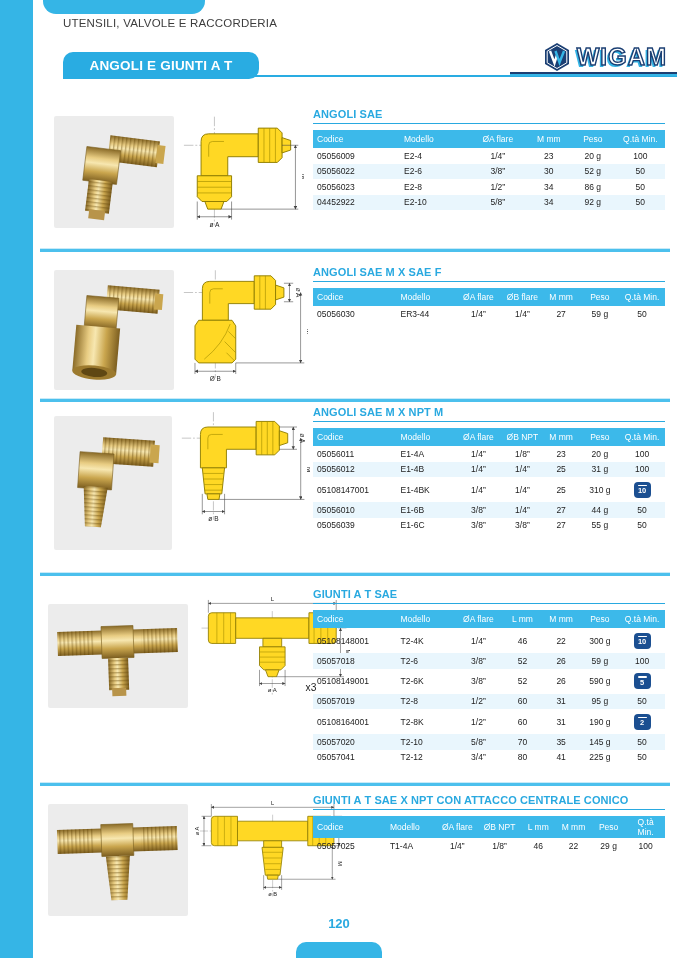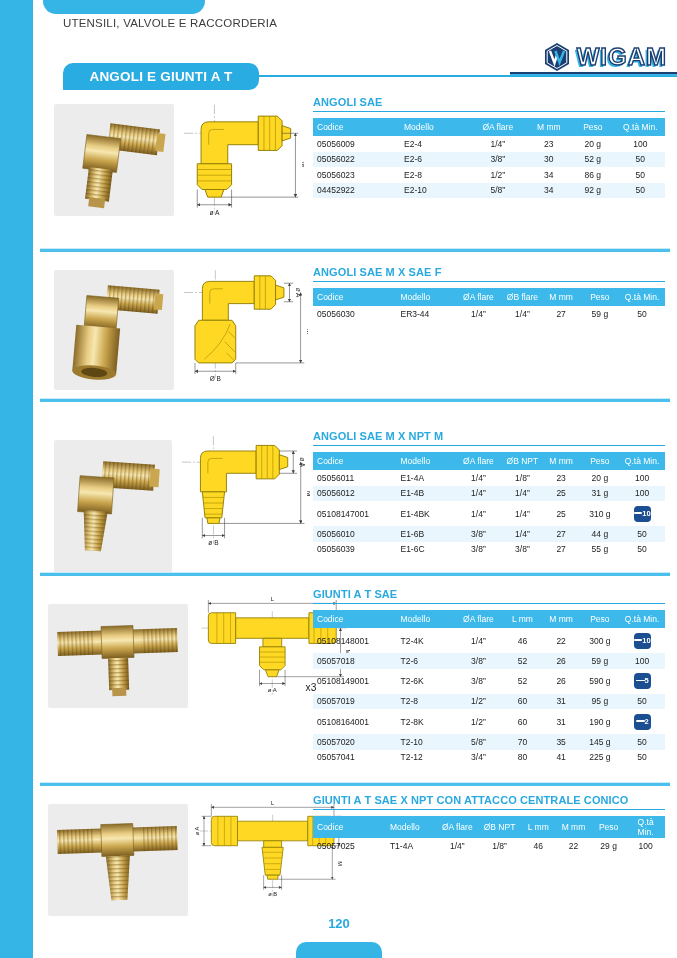--- a/index.html
+++ b/index.html
@@ -2,21 +2,21 @@
 <html><head>
 <meta charset="utf-8">
 <style>
   html,body{margin:0;padding:0;background:#fff;}
   .page{position:relative;width:677px;height:958px;background:#fff;overflow:hidden;
         font-family:"Liberation Sans",sans-serif;color:#2a2a2a;}
   .leftbar{position:absolute;left:0;top:0;width:33px;height:958px;background:#35b5e6;}
   .toptab{position:absolute;left:43px;top:-12px;width:162px;height:26px;background:#35b5e6;border-radius:13px;}
   .breadcrumb{position:absolute;left:63px;top:17px;font-size:11.5px;color:#3d3d3d;letter-spacing:.2px;}
   .title-rule{position:absolute;left:63px;top:75px;width:614px;height:2px;background:#29ace2;}
-  .titlebox{position:absolute;left:63px;top:63px;width:196px;height:27px;background:#29ace2;color:#fff;
+  .titlebox{position:absolute;left:63px;top:52px;width:196px;height:27px;background:#29ace2;color:#fff;
             font-weight:bold;font-size:13.5px;display:flex;align-items:center;justify-content:center;
             border-radius:10px 10px 10px 0;letter-spacing:.2px;}
   .brand{position:absolute;right:10px;top:42px;display:flex;align-items:center;gap:5px;}
   .brand-text{font-weight:bold;font-size:24px;color:#fff;letter-spacing:1px;
               -webkit-text-stroke:1.4px #1b3f73;text-shadow:-2px 2px 0 #35b5e6;}
   .brand-rule{position:absolute;right:0;top:72px;width:167px;height:4px;
               background:linear-gradient(180deg,#1b3f73 0 2px,#35b5e6 2px 4px);}
   .section{position:absolute;left:40px;width:632px;}
   .photo{position:absolute;}
   .drawing{position:absolute;}
@@ -24,21 +24,21 @@
   .sec-title{margin:0 0 6px 0;color:#29a9e0;font-size:11px;font-weight:bold;
              border-bottom:1.5px solid #29a9e0;padding-bottom:3px;letter-spacing:.1px;}
   table{width:100%;border-collapse:collapse;table-layout:fixed;font-size:8.5px;color:#222;}
   thead th{background:#3cb9ea;color:#fff;font-weight:normal;height:16px;padding:1px 3px;text-align:center;overflow:hidden;}
   tbody td{height:15.5px;padding:0 3px;text-align:center;overflow:hidden;}
   th:first-child,td:first-child{text-align:left;padding-left:4px;}
   th:nth-child(2),td:nth-child(2){text-align:left;}
   tbody tr:nth-child(even){background:#e9f6fd;}
   tbody tr.tall td{height:25px;}
   td.codice{font-weight:normal;}
-  .qty-badge{display:inline-flex;flex-direction:row;align-items:center;justify-content:center;
+  .qty-badge{display:inline-flex;flex-direction:column;align-items:center;justify-content:center;
              width:17px;height:16px;background:#1b4f91;border-radius:4px;color:#fff;vertical-align:middle;}
   .qty-badge .dash{width:9px;height:1.5px;background:#fff;border-radius:1px;margin-bottom:1px;}
   .qty-badge .num{font-size:7.5px;font-weight:bold;line-height:1;}
   .sep{position:absolute;left:40px;width:630px;height:4px;
        background:linear-gradient(180deg,#c8eaf8 0 1.5px,#4cc0ed 1.5px 4px);}
   .footer-num{position:absolute;left:297px;top:916px;width:84px;text-align:center;
               font-size:13px;font-weight:bold;color:#29a9e0;}
   .footer-tab{position:absolute;left:296px;top:942px;width:86px;height:16px;background:#35b5e6;
               border-radius:10px 10px 0 0;}
   
@@ -93,21 +93,21 @@
     <svg width="30" height="30" viewBox="0 0 30 30">
       <polygon points="15,1 27,8 27,22 15,29 3,22 3,8" fill="#1b3f73"></polygon>
       <polygon points="15,3.5 24.8,9.2 24.8,20.8 15,26.5 5.2,20.8 5.2,9.2" fill="none" stroke="#fff" stroke-width="1"></polygon>
       <path d="M8 9 L12.5 21 L15 13" fill="none" stroke="#fff" stroke-width="2.4"></path>
       <path d="M13.5 9 L17.5 20.5 L22 9" fill="none" stroke="#35b5e6" stroke-width="2.4"></path>
     </svg>
     <span class="brand-text">WIGAM</span>
   </div>
   <div class="brand-rule"></div>
 
-  <div class="section" style="top:96px;height:150px;">
+  <div class="section" style="top:108px;height:150px;">
     <svg class="photo" style="left:14px;top:8px;" width="120" height="112" viewBox="0 0 120 112">
       <rect class="photo-bg" x="0" y="0" width="120" height="112" rx="2"></rect>
       <g transform="rotate(7 60 56)">
         <rect x="52" y="20" width="50" height="26" fill="url(#brassH)"></rect>
           <rect x="52" y="20" width="50" height="26" fill="url(#thrV)"></rect>
         <rect x="100" y="24" width="8" height="18" fill="#caa64e"></rect>
         <rect x="30" y="34" width="34" height="34" fill="url(#brassH)" stroke="#7a5f20" stroke-width=".6"></rect>
         <rect x="36" y="66" width="24" height="32" fill="url(#brassV)"></rect>
           <rect x="36" y="66" width="24" height="32" fill="url(#thrH)"></rect>
         <rect x="40" y="96" width="16" height="9" fill="#b8944a"></rect>
@@ -270,21 +270,21 @@
               <td>59 g</td>
               <td>50</td>
             </tr>
           </tbody>
         </table>
     </div>
   </div>
 
   <div class="sep" style="top:398px;"></div>
 
-  <div class="section" style="top:430px;height:170px;">
+  <div class="section" style="top:406px;height:170px;">
     <svg class="photo" style="left:14px;top:10px;" width="118" height="134" viewBox="0 0 118 134">
       <rect class="photo-bg" x="0" y="0" width="118" height="134" rx="2"></rect>
       <g transform="rotate(4 59 67)">
         <rect x="46" y="22" width="52" height="26" fill="url(#brassH)"></rect>
           <rect x="46" y="22" width="52" height="26" fill="url(#thrV)"></rect>
         <rect x="94" y="26" width="9" height="18" fill="#caa64e"></rect>
         <rect x="24" y="38" width="34" height="36" fill="url(#brassH)" stroke="#7a5f20" stroke-width=".6"></rect>
         <polygon points="30,72 54,72 50,112 34,112" fill="url(#brassV)"></polygon>
         <polygon points="30,72 54,72 50,112 34,112" fill="url(#thrH)"></polygon>
       </g>

